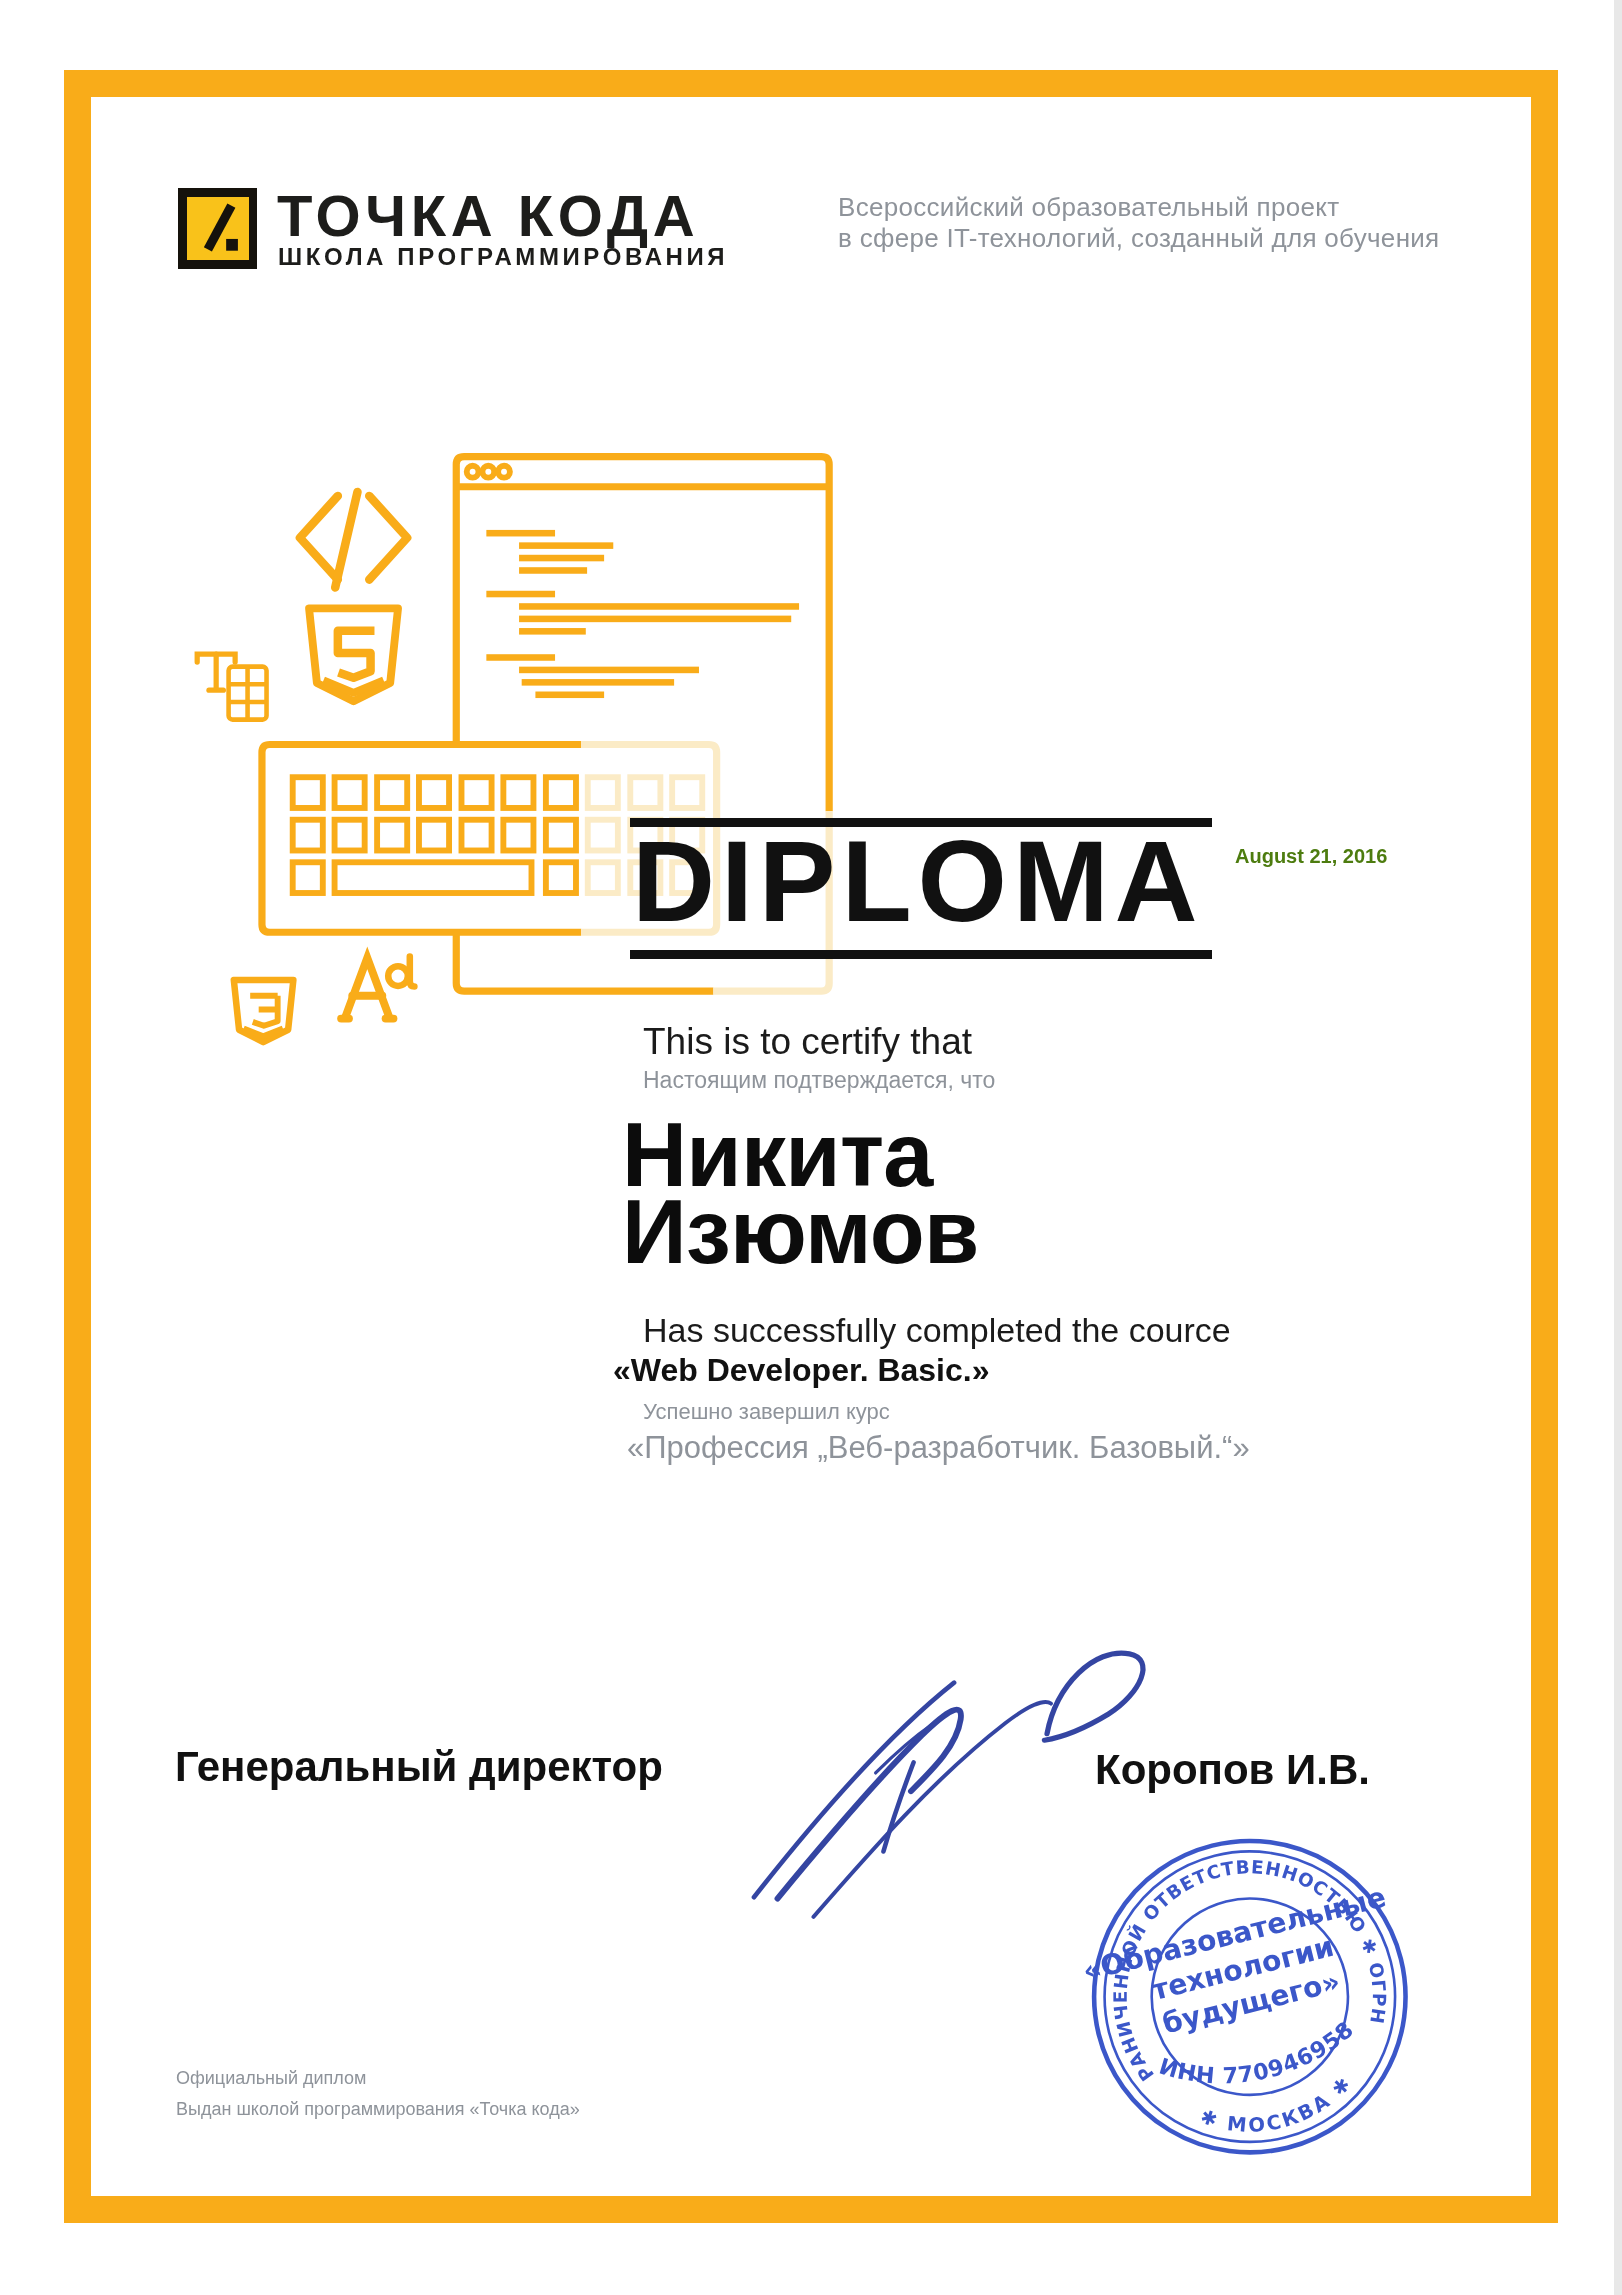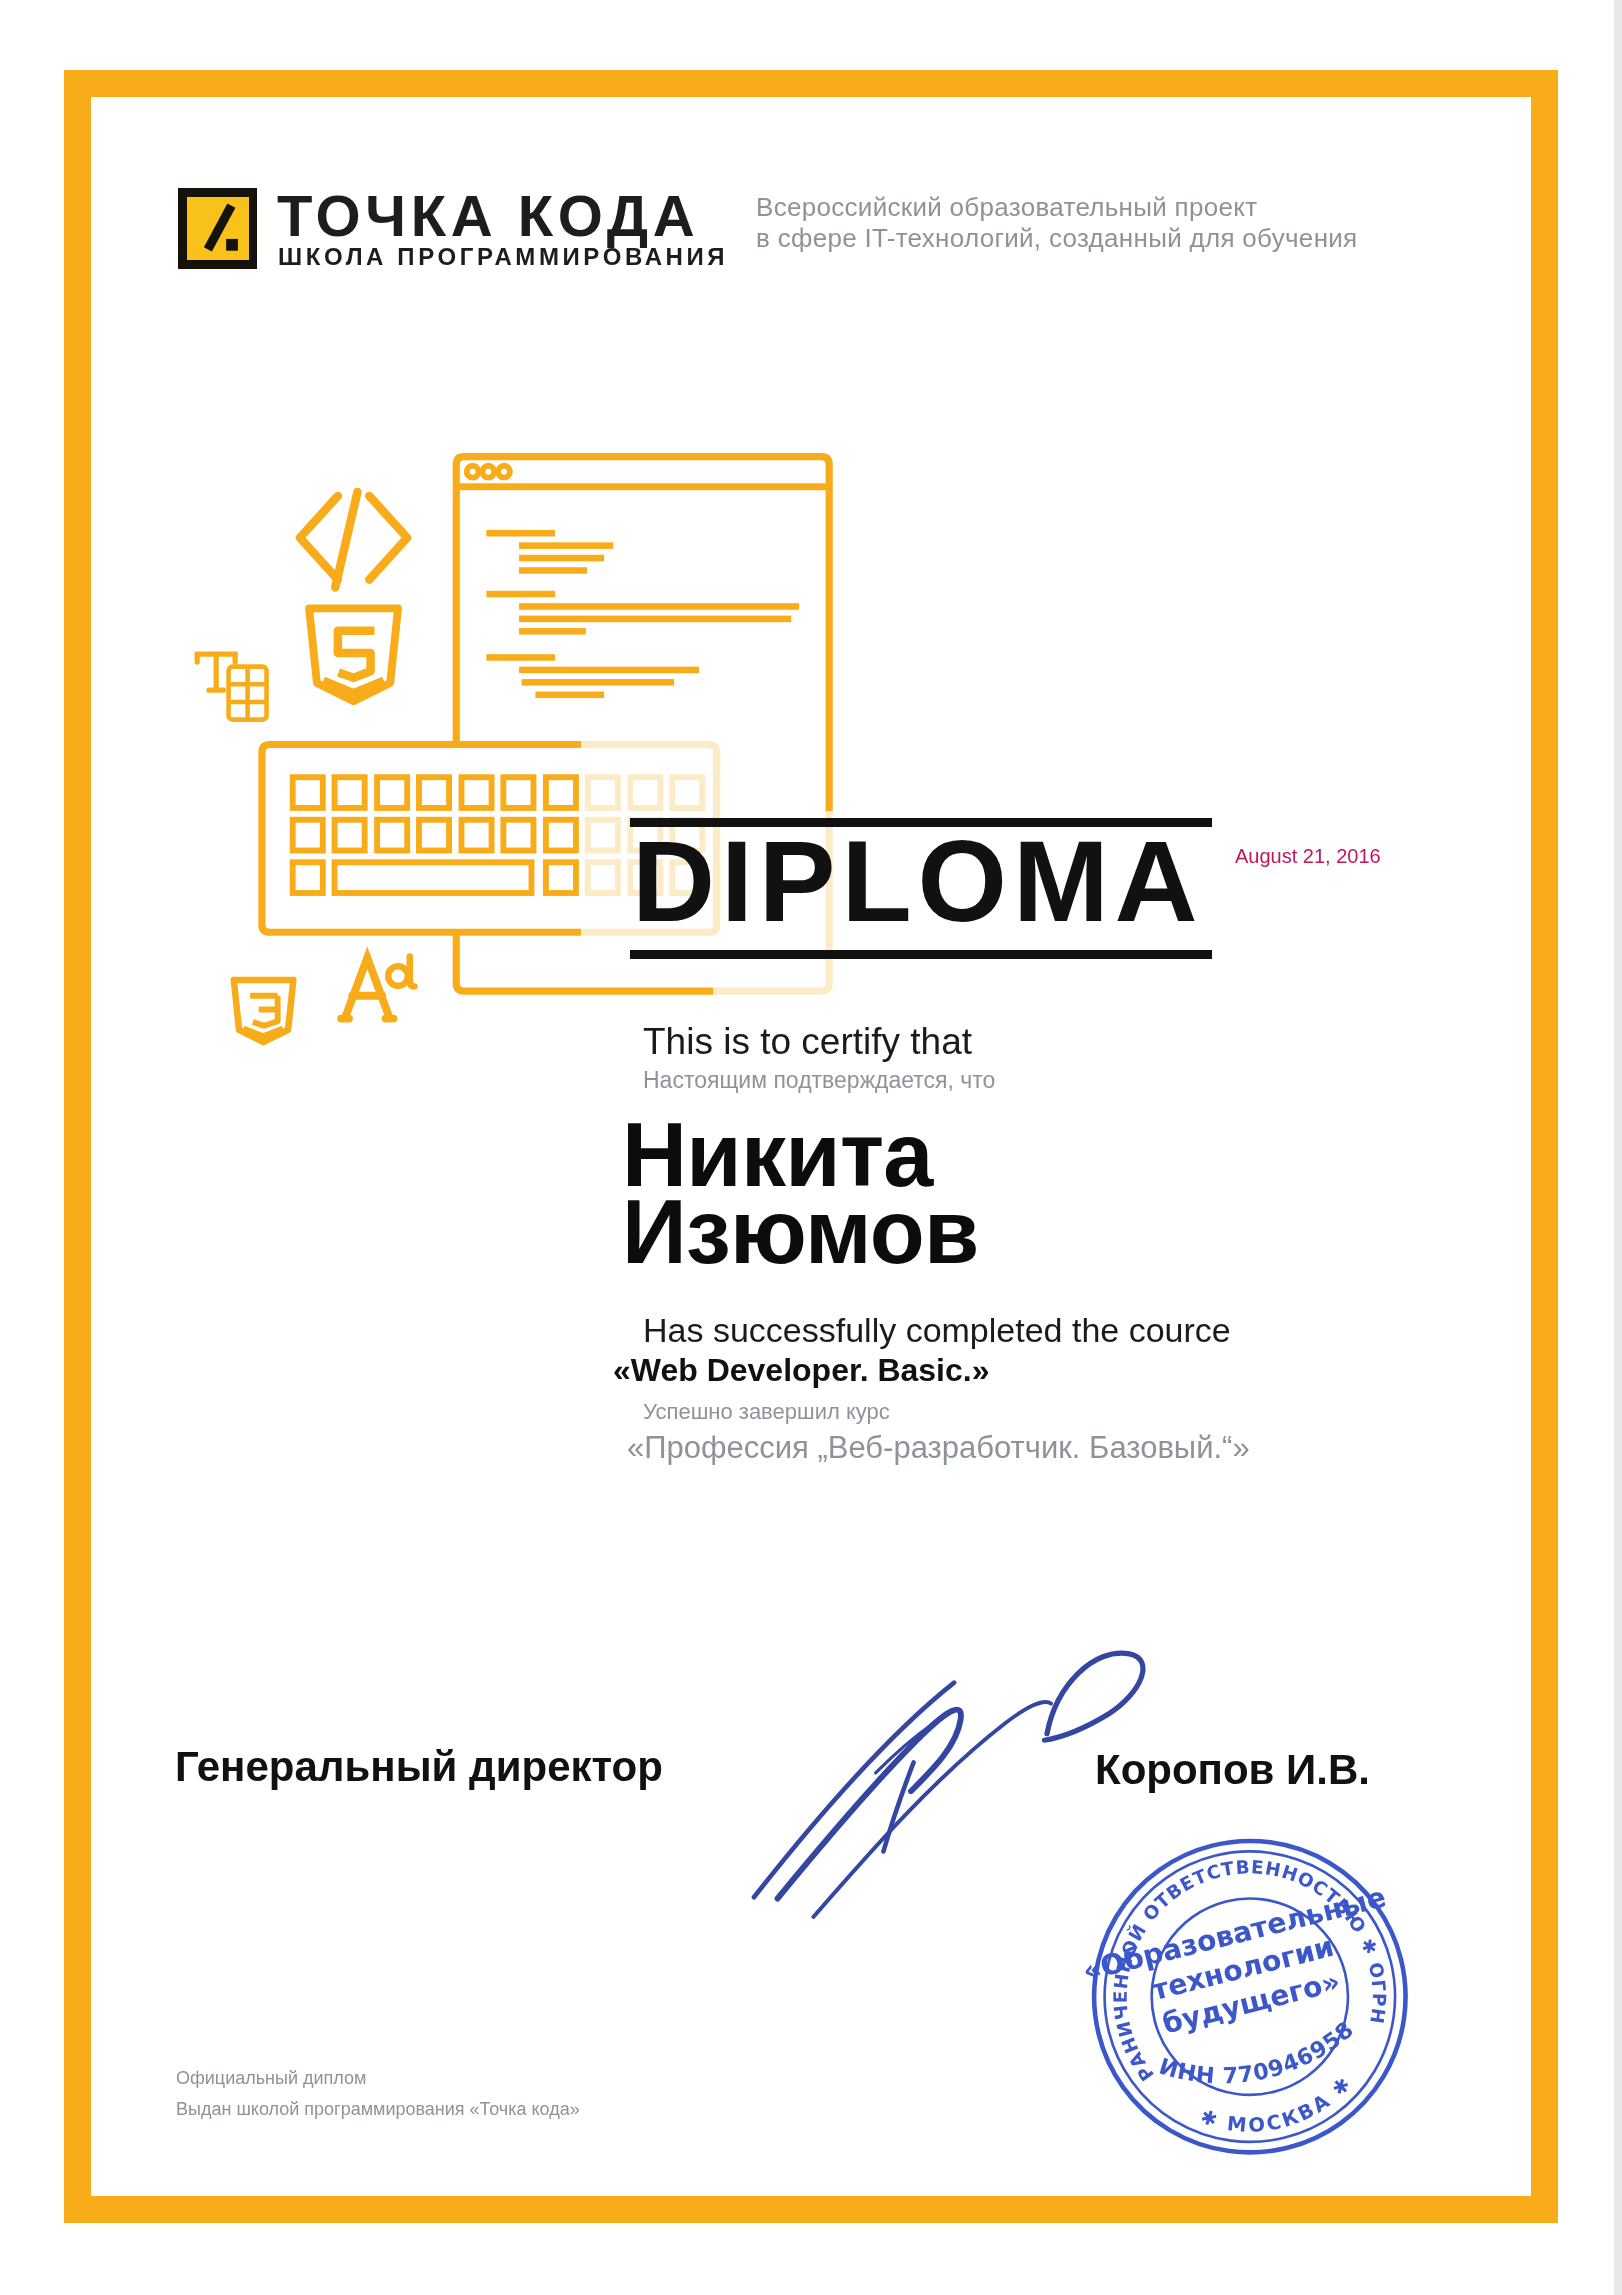--- a/index.html
+++ b/index.html
@@ -25,34 +25,34 @@
   .logo-inner{width:62px;height:63px;background:#F9C21A;position:relative;}
   .brand-title{
     left:277px;top:182px;
     font-size:58px;font-weight:700;color:#1d1d1b;letter-spacing:4.6px;white-space:nowrap;
   }
   .brand-subtitle{
     left:278px;top:243px;
     font-size:24px;font-weight:700;color:#1d1d1b;letter-spacing:3.6px;white-space:nowrap;
   }
   .tagline{
-    left:756px;top:192px;width:628px;
+    left:838px;top:192px;width:628px;
     font-size:26px;line-height:31px;color:#8E939A;letter-spacing:0.3px;
   }
   
   .rule{background:#111;height:8.5px;width:582px;left:630px;}
   .rule-top{top:818px;}
   .rule-bottom{top:950px;}
   .diploma-title{
     left:632px;top:824px;
     font-size:115px;font-weight:700;color:#111;letter-spacing:5.9px;line-height:115px;white-space:nowrap;
   }
   .issue-date{
     left:1235px;top:845px;
-    font-size:20px;font-weight:400;color:#be185d;white-space:nowrap;
+    font-size:20px;font-weight:700;color:#4d7c0f;white-space:nowrap;
   }
   .certify-en{left:643px;top:1021px;font-size:37px;color:#1b1b1b;white-space:nowrap;}
   .certify-ru{left:643px;top:1067px;font-size:23px;color:#8E939A;white-space:nowrap;}
   .name{
     left:622px;top:1117px;
     font-size:90px;font-weight:700;color:#0c0c0c;line-height:77px;letter-spacing:-0.7px;white-space:nowrap;
   }
   .completed-en{left:643px;top:1311px;font-size:34px;color:#1b1b1b;white-space:nowrap;}
   .course-en{left:613px;top:1352px;font-size:32px;font-weight:700;color:#111;white-space:nowrap;}
   .completed-ru{left:643px;top:1399px;font-size:22px;color:#8E939A;white-space:nowrap;}

